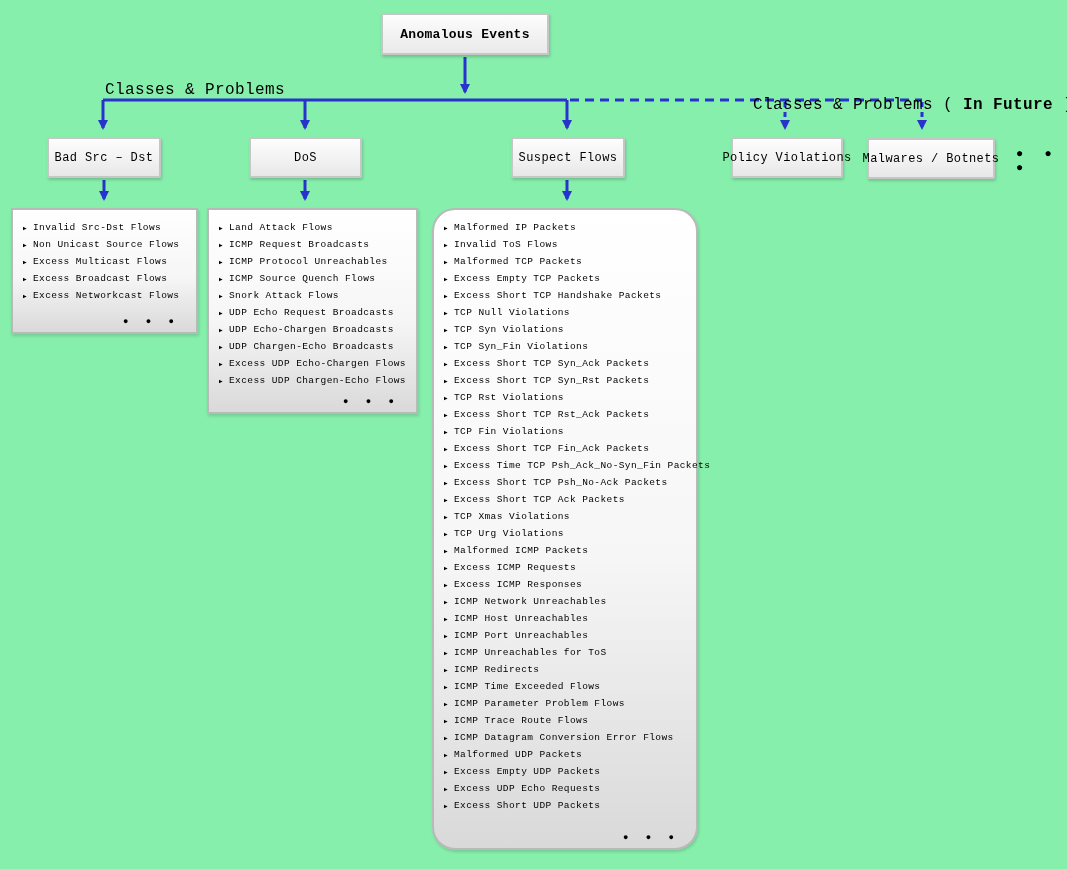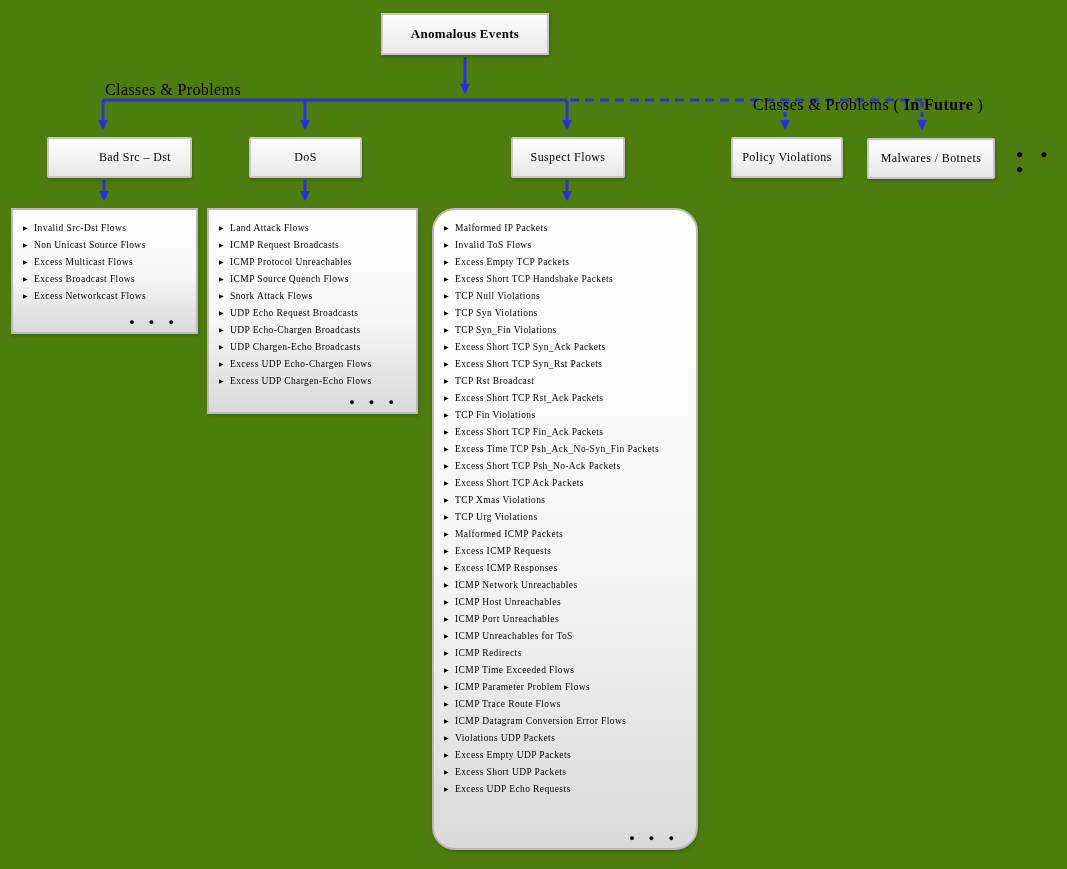--- a/index.html
+++ b/index.html
@@ -1,20 +1,20 @@
 <!DOCTYPE html>
 <html><head>
 <meta charset="utf-8">
 <style>
   html,body{margin:0;padding:0;background:#ffffff;}
   .canvas{
     position:relative;
     width:1067px;height:869px;
-    background:#4d7c0f;
-    font-family:Liberation Serif, serif;
+    background:#86efac;
+    font-family:Liberation Mono, monospace;
     color:#000;
     overflow:hidden;
   }
   svg.connectors{position:absolute;left:0;top:0;width:1067px;height:869px;}
   .node-box{
     position:absolute;
     height:37px;
     background:linear-gradient(180deg,#fdfdfd 0%,#f2f2f2 55%,#e7e7e7 100%);
     border:2px solid #c6c6c6;
     border-radius:2px;
@@ -112,21 +112,21 @@
     <span>Anomalous Events</span>
   </div>
 
   <div class="branch-label" style="left:105px;top:81px;">
     <span>Classes &amp; Problems</span>
   </div>
   <div class="branch-label" style="left:753px;top:96px;">
     <span>Classes &amp; Problems ( </span><b>In Future</b><span> )</span>
   </div>
 
-  <div class="node-box" style="left:47px;top:137px;width:110px;padding-left:31px;">
+  <div class="node-box" style="left:47px;top:137px;width:110px;">
     <span>Bad Src – Dst</span>
   </div>
   <div class="node-box" style="left:249px;top:137px;width:109px;">
     <span>DoS</span>
   </div>
   <div class="node-box" style="left:511px;top:137px;width:110px;">
     <span>Suspect Flows</span>
   </div>
   <div class="node-box" style="left:731px;top:137px;width:108px;">
     <span>Policy Violations</span>
@@ -230,20 +230,24 @@
         <li>
           <span class="bullet">▶</span>
           <span>Malformed IP Packets</span>
         </li>
 
         <li>
           <span class="bullet">▶</span>
           <span>Invalid ToS Flows</span>
         </li>
 
+        <li>
+          <span class="bullet">▶</span>
+          <span>Malformed TCP Packets</span>
+        </li>
 
         <li>
           <span class="bullet">▶</span>
           <span>Excess Empty TCP Packets</span>
         </li>
 
         <li>
           <span class="bullet">▶</span>
           <span>Excess Short TCP Handshake Packets</span>
         </li>
@@ -268,21 +272,21 @@
           <span>Excess Short TCP Syn_Ack Packets</span>
         </li>
 
         <li>
           <span class="bullet">▶</span>
           <span>Excess Short TCP Syn_Rst Packets</span>
         </li>
 
         <li>
           <span class="bullet">▶</span>
-          <span>TCP Rst Broadcast</span>
+          <span>TCP Rst Violations</span>
         </li>
 
         <li>
           <span class="bullet">▶</span>
           <span>Excess Short TCP Rst_Ack Packets</span>
         </li>
 
         <li>
           <span class="bullet">▶</span>
           <span>TCP Fin Violations</span>
@@ -373,35 +377,35 @@
           <span>ICMP Trace Route Flows</span>
         </li>
 
         <li>
           <span class="bullet">▶</span>
           <span>ICMP Datagram Conversion Error Flows</span>
         </li>
 
         <li>
           <span class="bullet">▶</span>
-          <span>Violations UDP Packets</span>
+          <span>Malformed UDP Packets</span>
         </li>
 
         <li>
           <span class="bullet">▶</span>
           <span>Excess Empty UDP Packets</span>
         </li>
 
         <li>
           <span class="bullet">▶</span>
+          <span>Excess UDP Echo Requests</span>
+        </li>
+
+        <li>
+          <span class="bullet">▶</span>
           <span>Excess Short UDP Packets</span>
-        </li>
-
-        <li>
-          <span class="bullet">▶</span>
-          <span>Excess UDP Echo Requests</span>
         </li>
 
       </ul>
     <div class="more-dots">● ● ●</div>
   </div>
 
 </div>
 
 </body></html>

